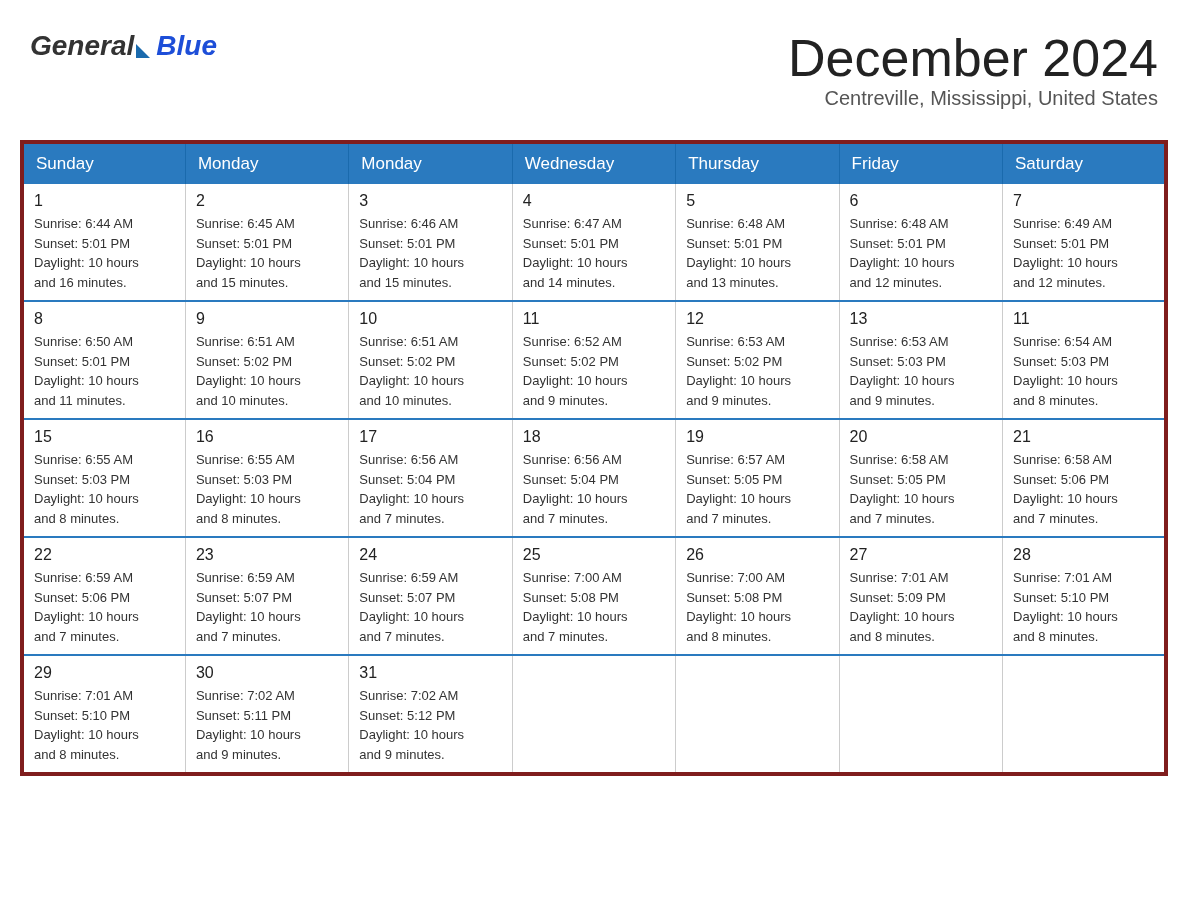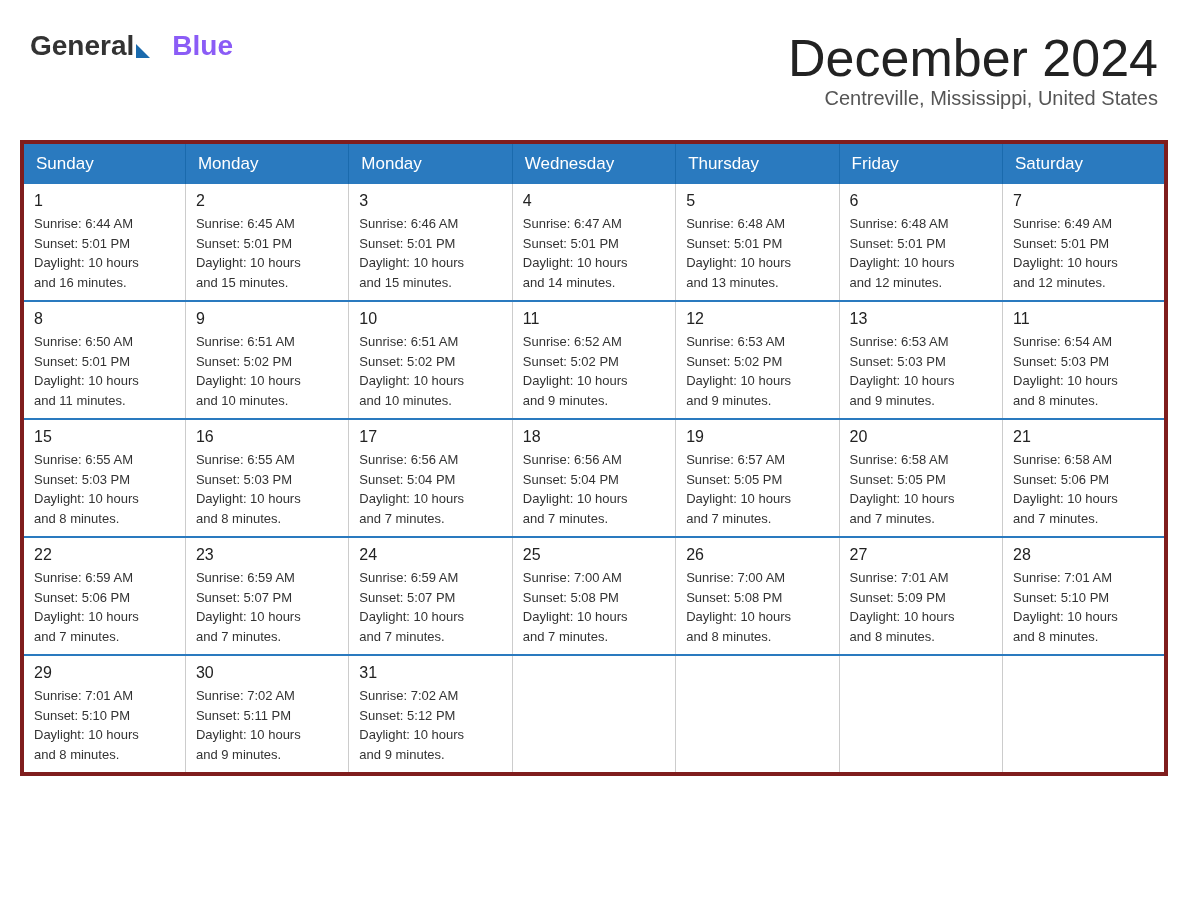--- a/index.html
+++ b/index.html
@@ -21,39 +21,40 @@
       display: flex;
       flex-direction: column;
       align-items: flex-start;
     }
     .logo-text {
       display: flex;
       align-items: flex-start;
       font-size: 28px;
       font-weight: bold;
       color: #333;
+      font-style: italic;
     }
     .logo-text .general {
       color: #333;
     }
     .logo-text .arrow {
       width: 0;
       height: 0;
       border-left: 14px solid #1a6aad;
       border-top: 14px solid transparent;
       border-bottom: 0px solid transparent;
       margin: 0 2px;
       align-self: flex-end;
       margin-bottom: 4px;
     }
     .logo-blue {
-      color: #8b5cf6;
+      color: #1d4ed8;
       font-size: 28px;
       font-weight: bold;
-      margin-left: 20px;
+      margin-left: 4px;
     }
     .title-section {
       text-align: right;
     }
     .month-title {
       font-size: 52px;
       font-weight: normal;
       color: #222;
       line-height: 1.1;
     }

